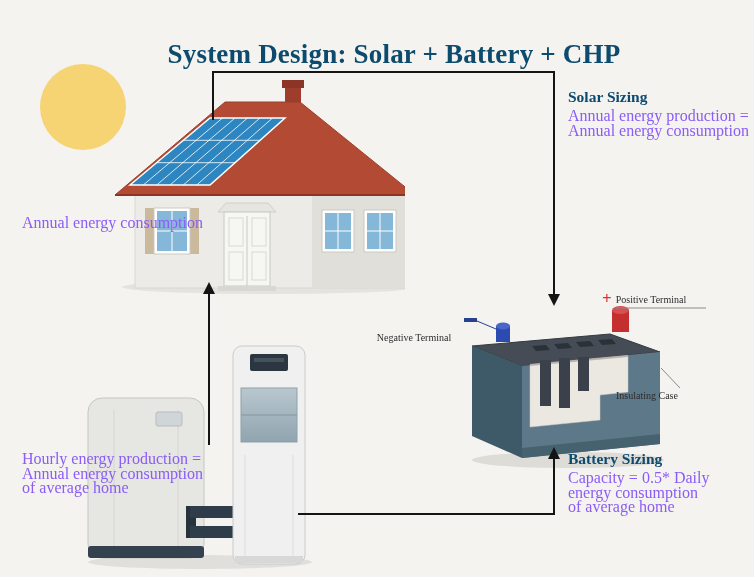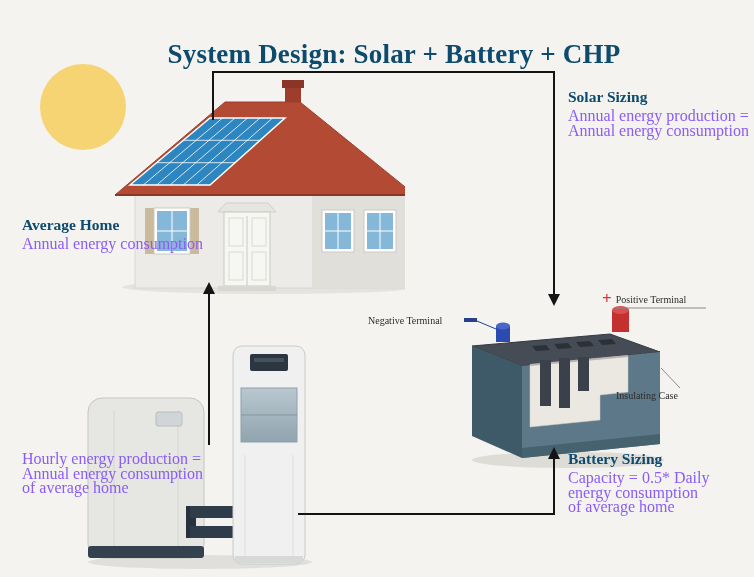--- a/index.html
+++ b/index.html
@@ -6,21 +6,21 @@
   .canvas { position:relative; width:754px; height:577px; background:#f4f3f0;
             font-family:"Liberation Serif", serif; overflow:hidden; }
   .abs { position:absolute; }
   .title { position:absolute; top:22px; left:0; width:100%; text-align:center;
            font-size:27px; font-weight:700; color:#0c4a6e; margin:17px; letter-spacing:.2px; }
   .sun { position:absolute; left:40px; top:64px; width:86px; height:86px;
          border-radius:50%; background:#f6d373; }
   .note .note-h { font-size:15.5px; font-weight:700; color:#0c4a6e; margin-bottom:3px; }
   .note .note-l { font-size:16px; color:#8b5cf6; line-height:14.5px; }
   .tiny { font-size:10px; color:#2c2c2c; line-height:11px; }
-  .neg-label { left:368px; top:315px; width:92px; text-align:left; }
+  .neg-label { left:368px; top:332px; width:92px; text-align:center; }
   .pos-wrap { left:602px; top:293px; display:flex; align-items:center; }
   .plus { color:#e03131; font-size:17px; font-weight:700; margin-right:4px; line-height:12px; }
   svg { display:block; }
   .overlay { pointer-events:none; z-index:5; }
   .txt { z-index:10; }
 </style>
 </head>
 <body>
 
 <div class="canvas">
@@ -163,21 +163,20 @@
     <line x1="477" y1="321" x2="496" y2="329" stroke="#26418f" stroke-width="1"></line>
   </svg>
 
   <div class="abs note txt" style="left:568px; top:88px;">
     <div class="note-h">Solar Sizing</div>
     <div class="note-l">Annual energy production =</div>
     <div class="note-l">Annual energy consumption</div>
   </div>
 
   <div class="abs note txt" style="left:22px; top:216px;">
-    <div class="note-h">Average Home</div>
     <div class="note-l">Annual energy consumption</div>
   </div>
 
   <div class="abs note txt" style="left:22px; top:452px;">
     <div class="note-l">Hourly energy production =</div>
     <div class="note-l">Annual energy consumption</div>
     <div class="note-l">of average home</div>
   </div>
 
   <div class="abs note txt" style="left:568px; top:450px;">

